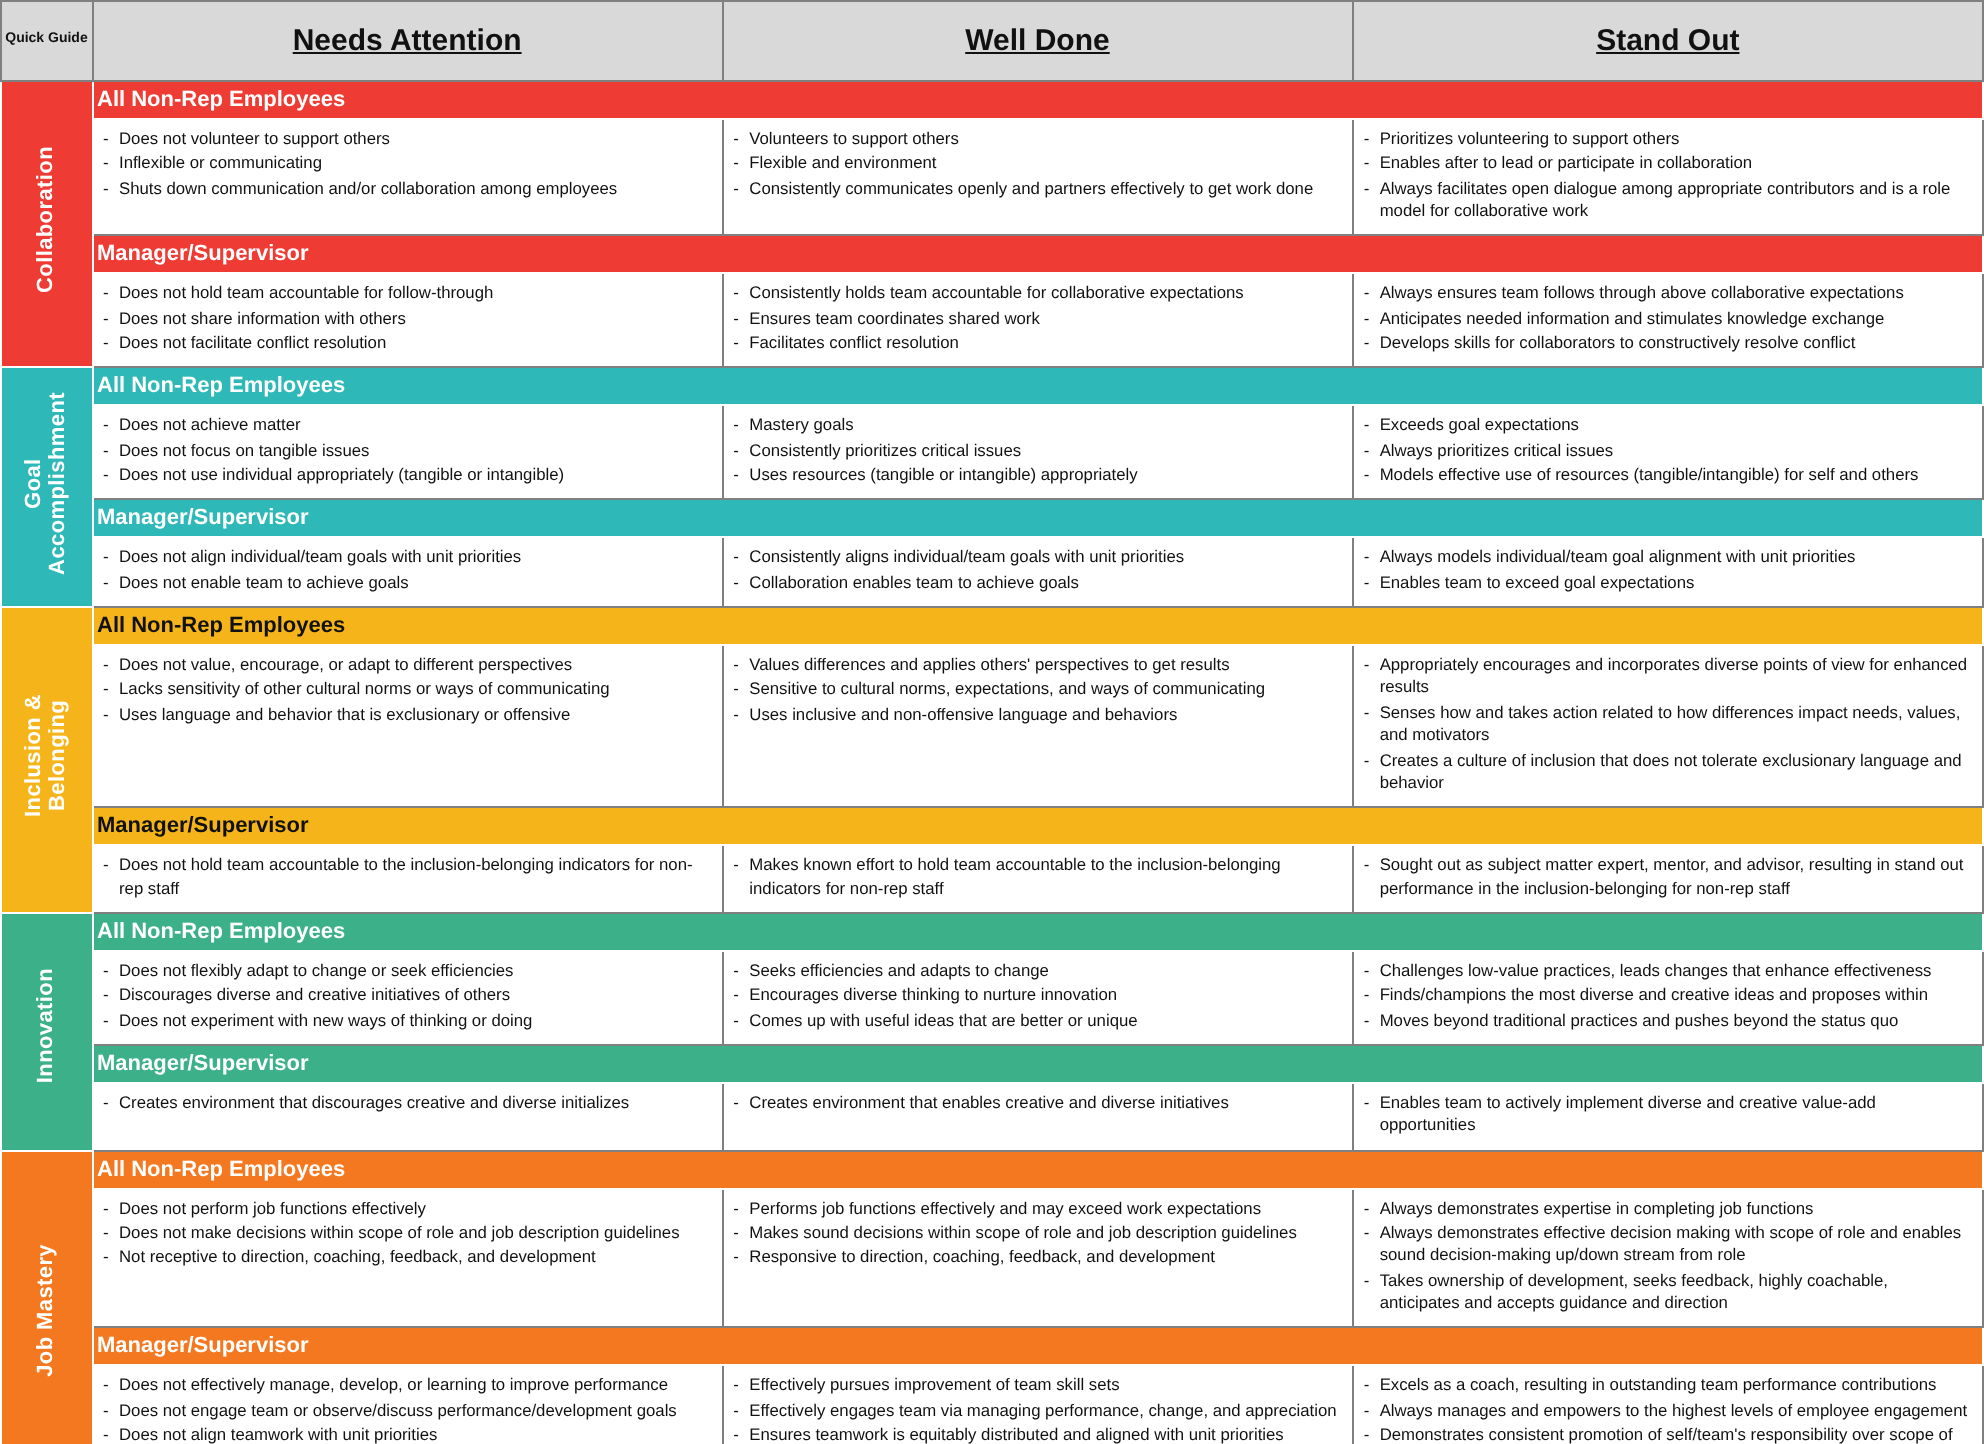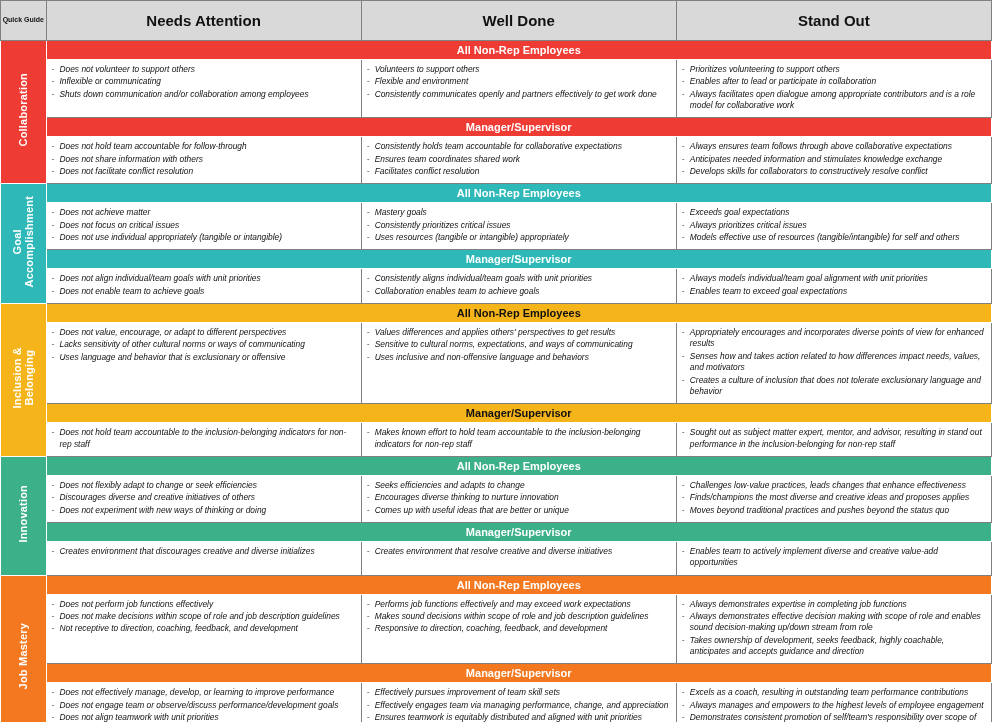--- a/index.html
+++ b/index.html
@@ -39,20 +39,21 @@
   .hdr-col {
     background: #d9d9d9;
     border: 1px solid #808080;
     text-align: center;
     vertical-align: middle;
     font-size: 15px;
     font-weight: bold;
     color: #111;
     height: 40px;
     padding: 4px 2px;
+    text-decoration: underline;
   }
 
   
   .cat-label {
     vertical-align: middle;
     text-align: center;
     border: 1px solid #ffffff;
     padding: 0;
   }
   .cat-label .rot {
@@ -63,21 +64,21 @@
     color: #ffffff;
     letter-spacing: 0.2px;
     line-height: 1.1;
     display: inline-block;
     white-space: pre-line;
     text-align: center;
   }
 
   
   .band-head {
-    text-align: center;
+    text-align: left;
     font-size: 11px;
     font-weight: bold;
     color: #ffffff;
     padding: 3px 2px;
     border: 1px solid #ffffff;
     height: 18px;
   }
   .band-head.dark-text { color: #111111; }
 
   
@@ -87,21 +88,20 @@
     font-size: 8.4px;
     line-height: 1.35;
     color: #111111;
     padding: 4px 5px 5px 5px;
     background: #ffffff;
   }
   .cell ul {
     margin: 0;
     padding: 0;
     list-style: none;
-    font-style: italic;
   }
   .cell li {
     position: relative;
     padding-left: 8px;
     margin: 0 0 1px 0;
   }
   .cell li:before {
     content: "-";
     position: absolute;
     left: 0;
@@ -184,21 +184,21 @@
         </tr>
         <tr>
           <td class="cat-label" rowspan="4" style="background: rgb(47, 184, 184);"><span class="rot">Goal
 Accomplishment</span></td>
           <td class="band-head" colspan="3" style="background: rgb(47, 184, 184);">All Non-Rep Employees</td>
         </tr>
         <tr>
           <td class="cell">
             <ul>
               <li>Does not achieve matter</li>
-              <li>Does not focus on critical issues</li>
+              <li>Does not focus on tangible issues</li>
               <li>Does not use individual appropriately (tangible or intangible)</li>
             </ul>
           </td>
           <td class="cell">
             <ul>
               <li>Mastery goals</li>
               <li>Consistently prioritizes critical issues</li>
               <li>Uses resources (tangible or intangible) appropriately</li>
             </ul>
           </td>
@@ -296,37 +296,37 @@
           <td class="cell">
             <ul>
               <li>Seeks efficiencies and adapts to change</li>
               <li>Encourages diverse thinking to nurture innovation</li>
               <li>Comes up with useful ideas that are better or unique</li>
             </ul>
           </td>
           <td class="cell">
             <ul>
               <li>Challenges low-value practices, leads changes that enhance effectiveness</li>
-              <li>Finds/champions the most diverse and creative ideas and proposes applies</li>
+              <li>Finds/champions the most diverse and creative ideas and proposes within</li>
               <li>Moves beyond traditional practices and pushes beyond the status quo</li>
             </ul>
           </td>
         </tr>
         <tr>
           <td class="band-head" colspan="3" style="background: rgb(59, 176, 137);">Manager/Supervisor</td>
         </tr>
         <tr>
           <td class="cell">
             <ul>
               <li>Creates environment that discourages creative and diverse initializes</li>
             </ul>
           </td>
           <td class="cell">
             <ul>
-              <li>Creates environment that resolve creative and diverse initiatives</li>
+              <li>Creates environment that enables creative and diverse initiatives</li>
             </ul>
           </td>
           <td class="cell">
             <ul>
               <li>Enables team to actively implement diverse and creative value-add opportunities</li>
             </ul>
           </td>
         </tr>
         <tr>
           <td class="cat-label" rowspan="4" style="background: rgb(244, 120, 31);"><span class="rot">Job Mastery</span></td>

